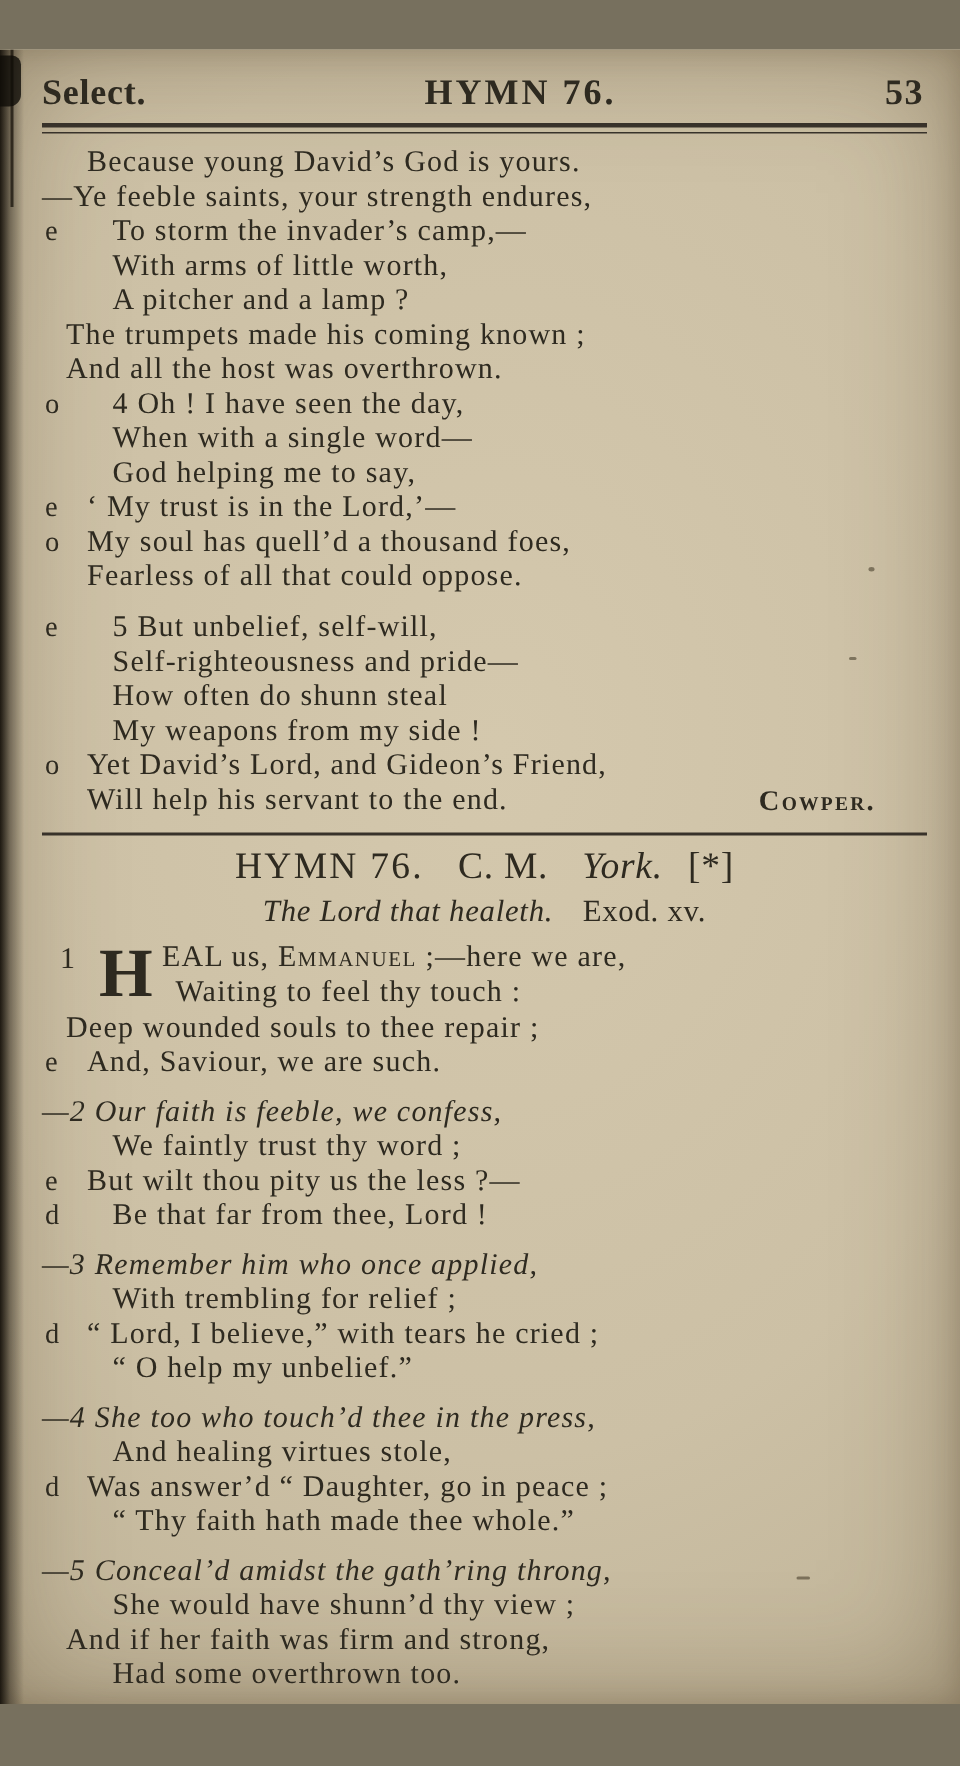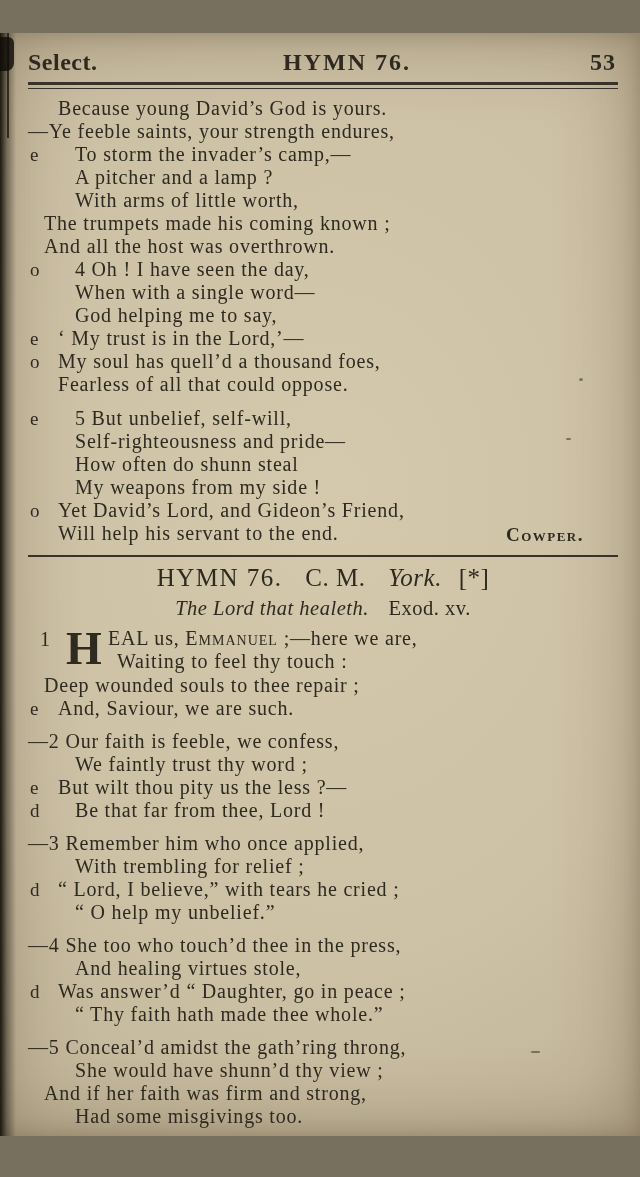--- a/index.html
+++ b/index.html
@@ -54,21 +54,21 @@
   .hymn-subtitle { text-align:center; font-size:20.5px; margin-bottom:7px; letter-spacing:0.5px; }
   .hymn-subtitle .sub-it { font-style:italic; margin-right:14px; }
 
   .verse1 { position:relative; padding-left:80px; font-size:20px; line-height:23px; letter-spacing:0.8px; margin-bottom:1px; }
   .verse1 .vnum    { position:absolute; left:12px; top:1px; }
   .verse1 .dropcap { position:absolute; left:38px; top:0; font-size:46px; line-height:44px; font-weight:bold; }
   .verse1 .vline   { white-space:nowrap; }
   .verse1 .vline2  { margin-left:9px; }
   .sc { font-variant:small-caps; letter-spacing:1px; }
 
-  .tight .line.gap { margin-top:10px; }
+  .tight .line.gap { margin-top:10px;font-style:italic; }
 
   .footer { margin-top:12px; font-size:20px; padding-left:124px; letter-spacing:2px; }
 </style>
 </head>
 <body>
 
 <div class="page">
   <div class="binding"></div>
   <div class="binding-line"></div>
   <div class="corner-mark"></div>
@@ -84,22 +84,22 @@
       <span class="h-right">53</span>
     </div>
 
     <div class="rule-double"></div>
 
     <div class="lines">
         <div class="line i2"><span class="ltext">Because young David’s God is yours.</span></div>
         <div class="line i0"><span class="ltext">—Ye feeble saints, your strength endures,</span></div>
         <div class="line i3"><span class="marker">e</span></div>
         <div class="line i3"><span class="ltext">To storm the invader’s camp,—</span></div>
+        <div class="line i3"><span class="ltext">With arms of little worth,</span></div>
         <div class="line i3"><span class="ltext">A pitcher and a lamp ?</span></div>
-        <div class="line i3"><span class="ltext">With arms of little worth,</span></div>
         <div class="line i1"><span class="ltext">The trumpets made his coming known ;</span></div>
         <div class="line i1"><span class="ltext">And all the host was overthrown.</span></div>
         <div class="line i3"><span class="marker">o</span><span class="ltext">4 Oh ! I have seen the day,</span></div>
         <div class="line i3"><span class="ltext">When with a single word—</span></div>
         <div class="line i3"><span class="ltext">God helping me to say,</span></div>
         <div class="line i2"><span class="marker">e</span><span class="ltext">‘ My trust is in the Lord,’—</span></div>
         <div class="line i2"><span class="marker">o</span><span class="ltext">My soul has quell’d a thousand foes,</span></div>
         <div class="line i2"><span class="ltext">Fearless of all that could oppose.</span></div>
         <div class="line i3 gap"><span class="marker">e</span><span class="ltext">5 But unbelief, self-will,</span></div>
         <div class="line i3"><span class="ltext">Self-righteousness and pride—</span></div>
@@ -141,19 +141,19 @@
         <div class="line i3"><span class="ltext">With trembling for relief ;</span></div>
         <div class="line i2"><span class="marker">d</span><span class="ltext">“ Lord, I believe,” with tears he cried ;</span></div>
         <div class="line i3"><span class="ltext">“ O help my unbelief.”</span></div>
         <div class="line i0 gap"><span class="ltext">—4 She too who touch’d thee in the press,</span></div>
         <div class="line i3"><span class="ltext">And healing virtues stole,</span></div>
         <div class="line i2"><span class="marker">d</span><span class="ltext">Was answer’d “ Daughter, go in peace ;</span></div>
         <div class="line i3"><span class="ltext">“ Thy faith hath made thee whole.”</span></div>
         <div class="line i0 gap"><span class="ltext">—5 Conceal’d amidst the gath’ring throng,</span></div>
         <div class="line i3"><span class="ltext">She would have shunn’d thy view ;</span></div>
         <div class="line i1"><span class="ltext">And if her faith was firm and strong,</span></div>
-        <div class="line i3"><span class="ltext">Had some misgivings too.</span></div>
+        <div class="line i3"><span class="ltext">Had some overthrown too.</span></div>
       </div>
 
     <div class="footer">5 *</div>
 
   </div>
 </div>
 
 </body></html>

